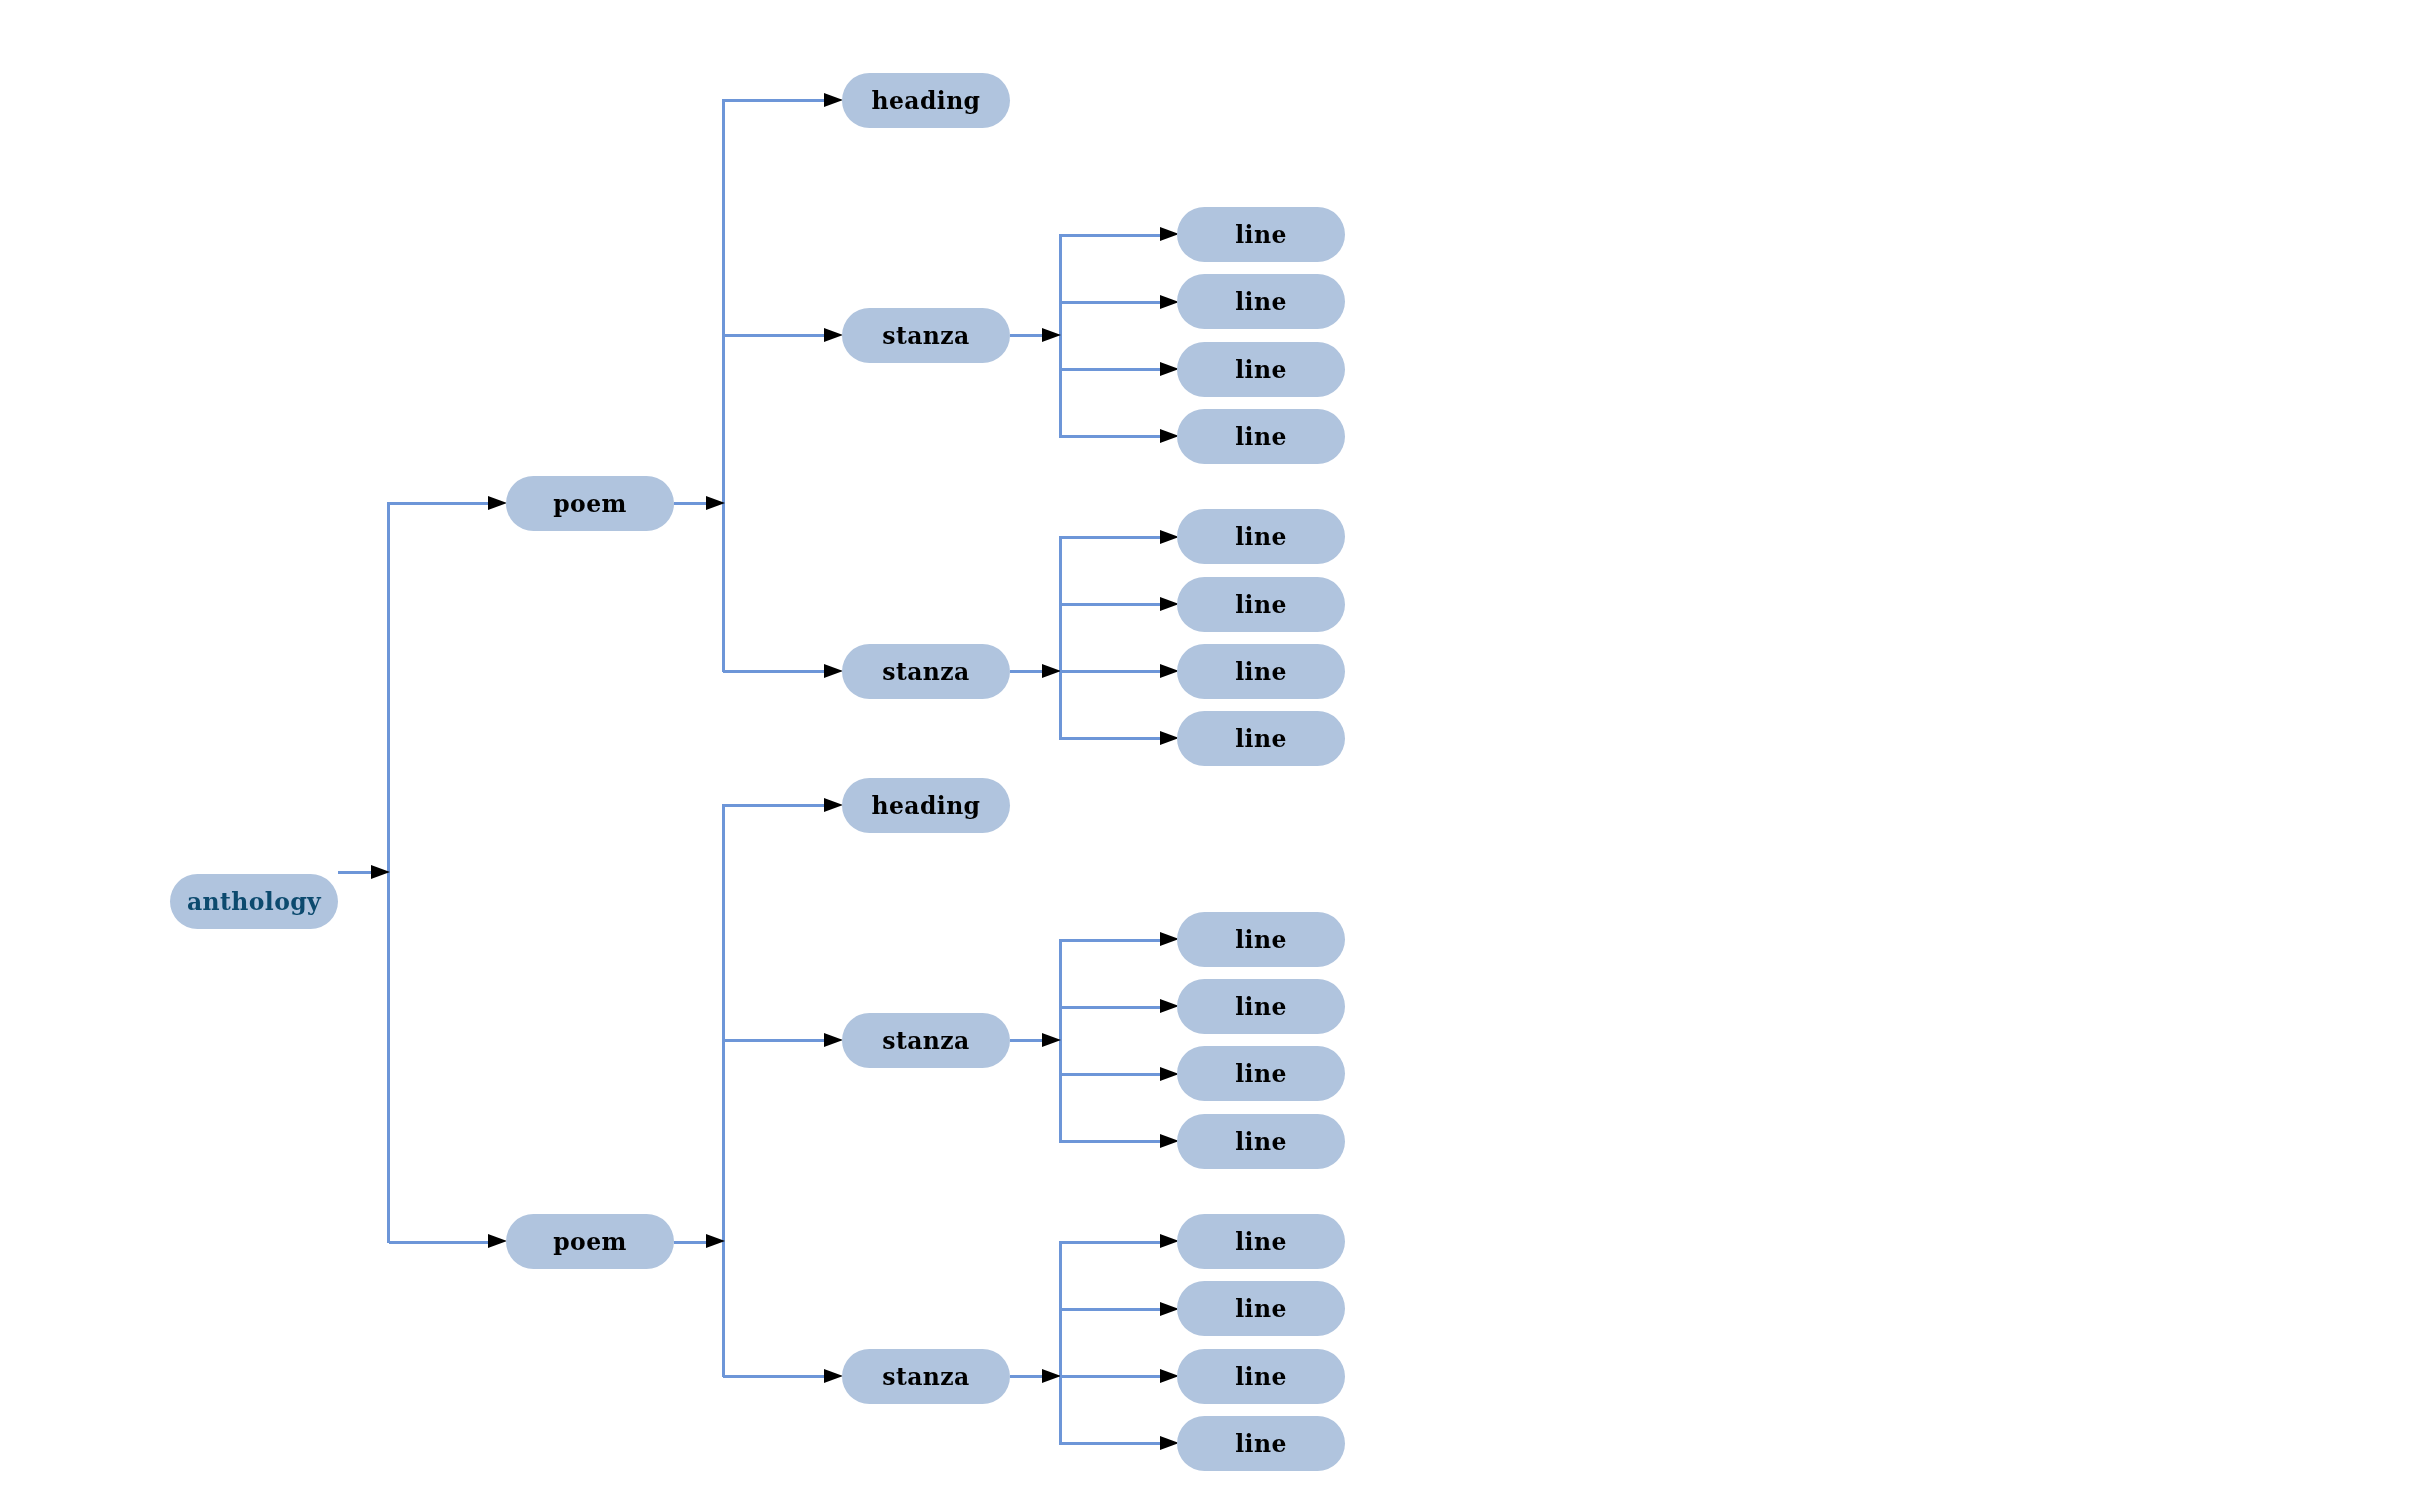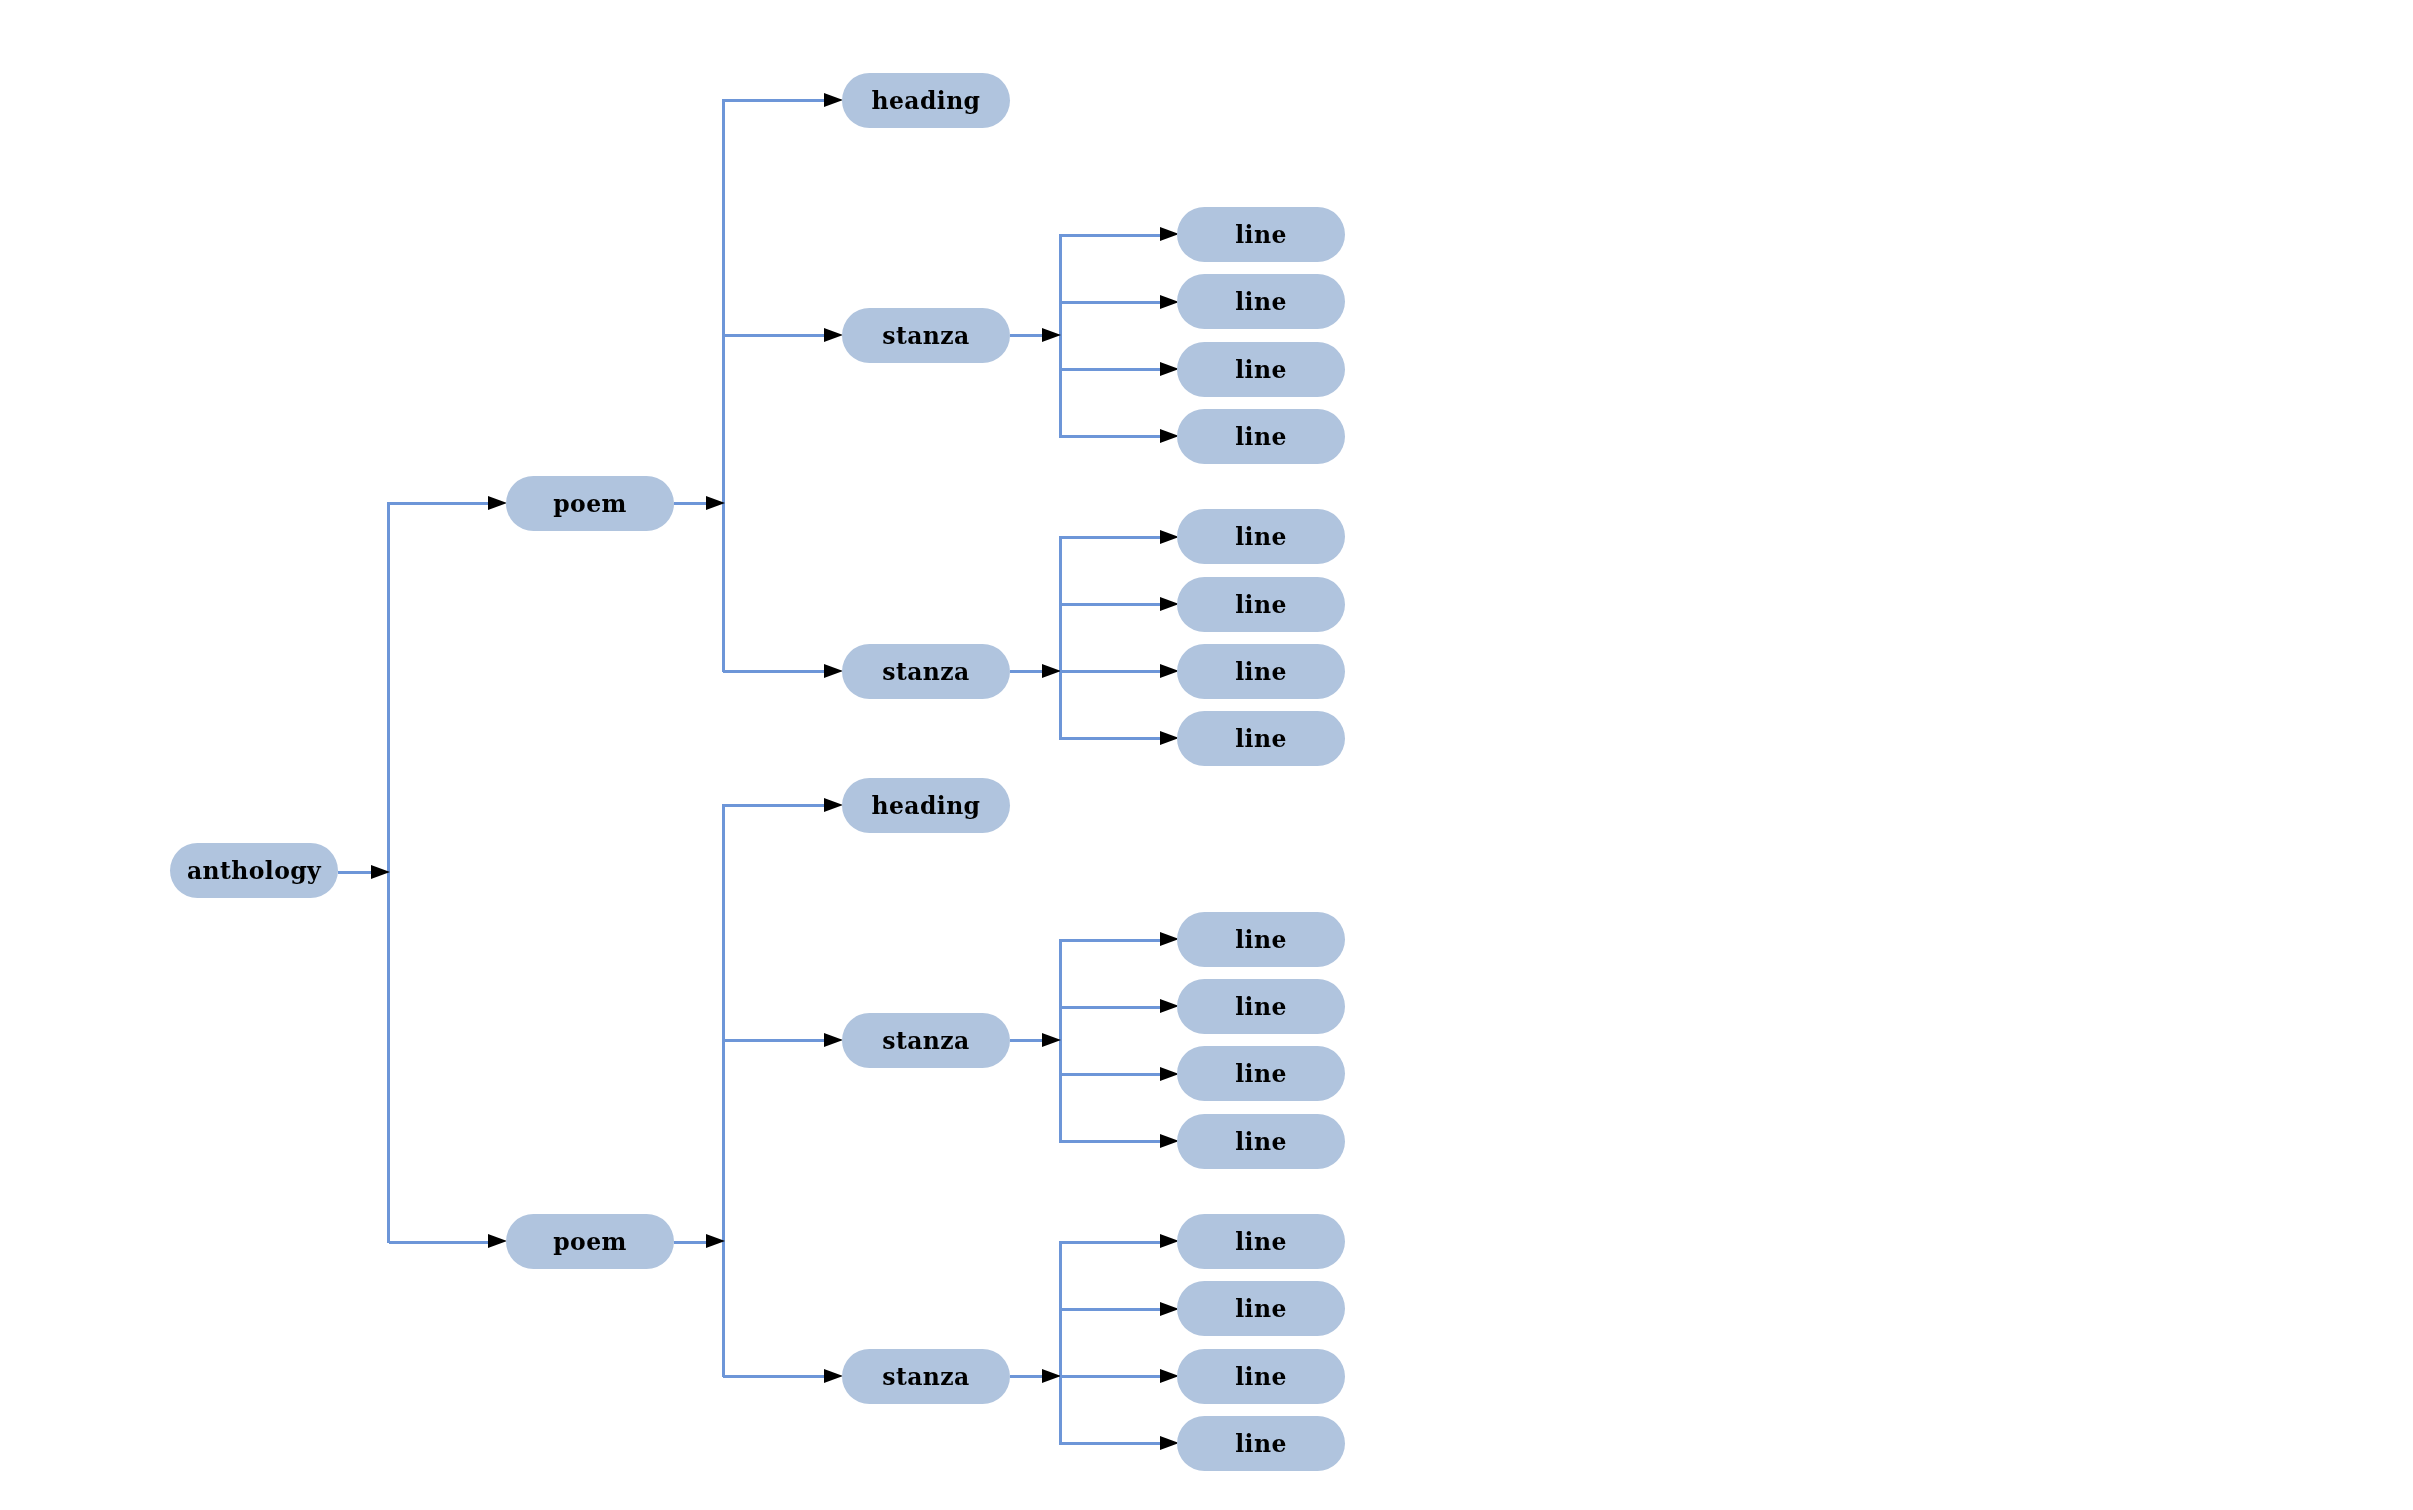--- a/index.html
+++ b/index.html
@@ -107,21 +107,21 @@
     <div class="hline" style="left: 1060px; top: 1140px; width: 107px; background: rgb(109, 150, 216);"></div>
     <div class="arrowhead" style="left: 1160px; top: 1134px; border-left: 19.3px solid rgb(0, 0, 0);"></div>
     <div class="hline" style="left: 1060px; top: 1241px; width: 107px; background: rgb(109, 150, 216);"></div>
     <div class="arrowhead" style="left: 1160px; top: 1234px; border-left: 19.3px solid rgb(0, 0, 0);"></div>
     <div class="hline" style="left: 1060px; top: 1308px; width: 107px; background: rgb(109, 150, 216);"></div>
     <div class="arrowhead" style="left: 1160px; top: 1302px; border-left: 19.3px solid rgb(0, 0, 0);"></div>
     <div class="hline" style="left: 1060px; top: 1375px; width: 107px; background: rgb(109, 150, 216);"></div>
     <div class="arrowhead" style="left: 1160px; top: 1369px; border-left: 19.3px solid rgb(0, 0, 0);"></div>
     <div class="hline" style="left: 1060px; top: 1442px; width: 107px; background: rgb(109, 150, 216);"></div>
     <div class="arrowhead" style="left: 1160px; top: 1436px; border-left: 19.3px solid rgb(0, 0, 0);"></div>
-    <div class="node" style="left: 170px; top: 843px; background: rgb(176, 196, 222); color: #000000;">anthology</div>
+    <div class="node" style="left: 170px; top: 874px; background: rgb(176, 196, 222); color: #0c4a6e;">anthology</div>
     <div class="node" style="left: 506px; top: 476px; background: rgb(176, 196, 222); color: rgb(0, 0, 0);">poem</div>
     <div class="node" style="left: 506px; top: 1214px; background: rgb(176, 196, 222); color: rgb(0, 0, 0);">poem</div>
     <div class="node" style="left: 842px; top: 73px; background: rgb(176, 196, 222); color: rgb(0, 0, 0);">heading</div>
     <div class="node" style="left: 842px; top: 308px; background: rgb(176, 196, 222); color: rgb(0, 0, 0);">stanza</div>
     <div class="node" style="left: 842px; top: 644px; background: rgb(176, 196, 222); color: rgb(0, 0, 0);">stanza</div>
     <div class="node" style="left: 842px; top: 778px; background: rgb(176, 196, 222); color: rgb(0, 0, 0);">heading</div>
     <div class="node" style="left: 842px; top: 1013px; background: rgb(176, 196, 222); color: rgb(0, 0, 0);">stanza</div>
     <div class="node" style="left: 842px; top: 1349px; background: rgb(176, 196, 222); color: rgb(0, 0, 0);">stanza</div>
     <div class="node" style="left: 1177px; top: 207px; background: rgb(176, 196, 222); color: rgb(0, 0, 0);">line</div>
     <div class="node" style="left: 1177px; top: 274px; background: rgb(176, 196, 222); color: rgb(0, 0, 0);">line</div>

